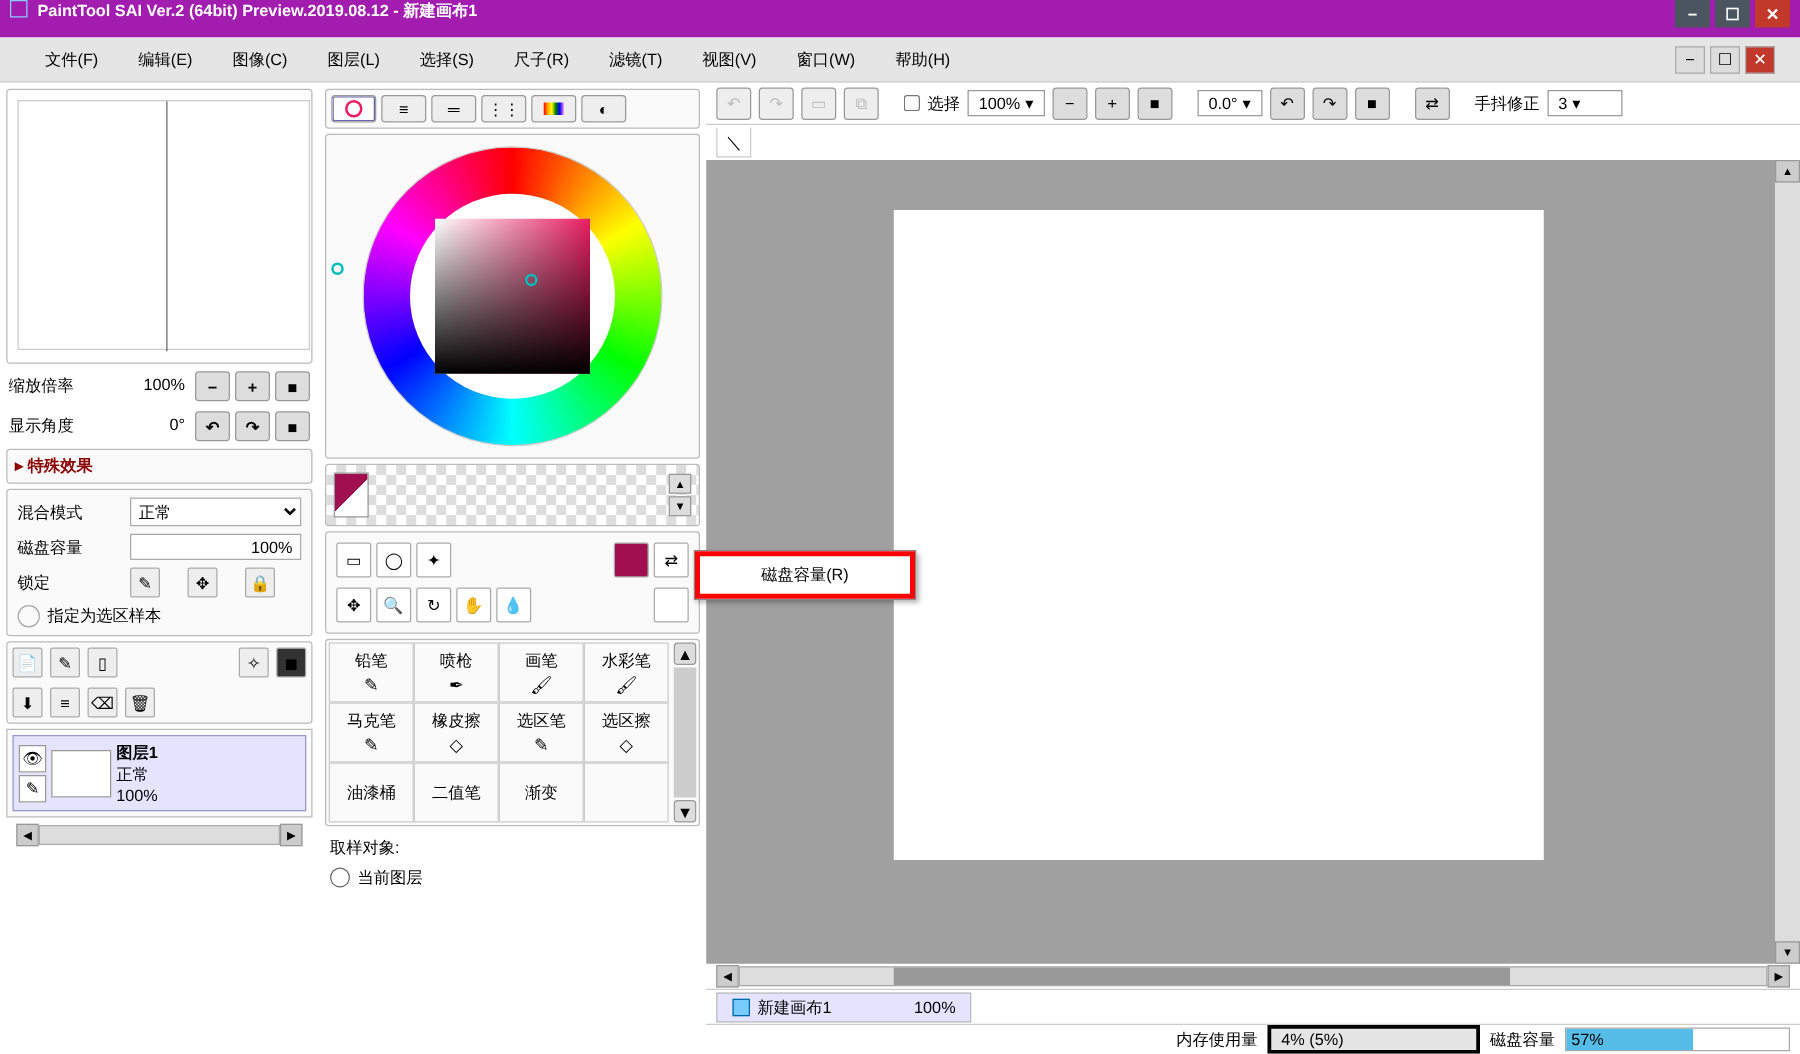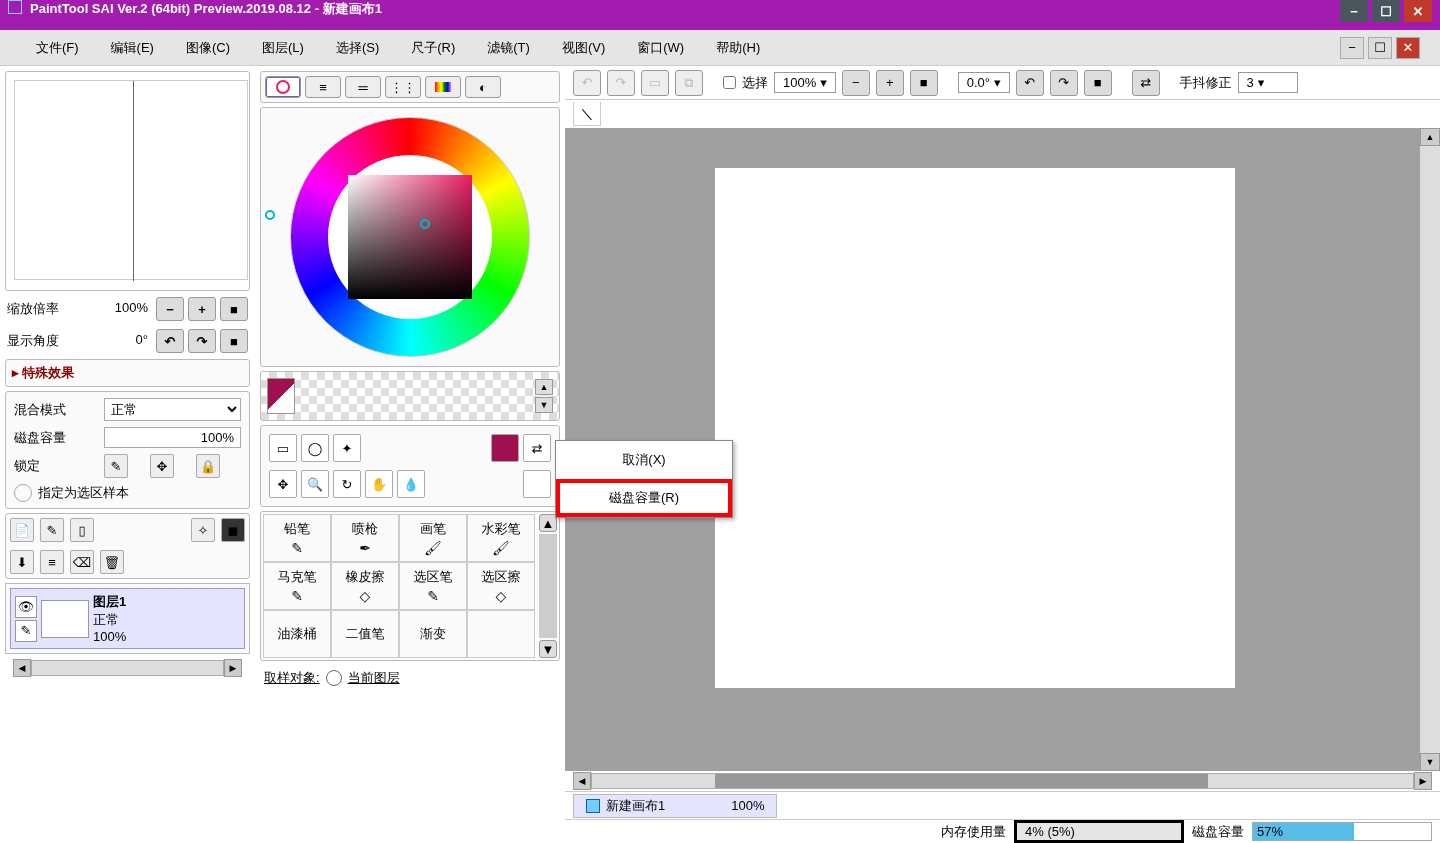--- a/index.html
+++ b/index.html
@@ -80,21 +80,21 @@
 
 .context-menu { position: absolute; top: 374px; left: 300px; width: 178px; background: #fff; border: 1px solid #888; box-shadow: 2px 2px 4px rgba(0,0,0,0.3); z-index: 100; }
 .context-menu .ctx-item { padding: 10px 16px; text-align: center; cursor: pointer; }
 .context-menu .ctx-item.highlighted { outline: 4px solid red; outline-offset: -4px; }
 
 
 .brush-grid { display: grid; grid-template-columns: repeat(4, 1fr); gap: 0; }
 .brush-cell { height: 48px; border: 1px solid #ccc; display: flex; flex-direction: column; align-items: center; justify-content: center; font-size: 12px; gap: 2px; cursor:pointer; }
 .brush-cell .bicon { font-size: 14px; }
 
-.sample-targets { display: flex; flex-direction: row; gap: 6px; padding: 4px; text-decoration: underline; }
+.sample-targets { display: flex; flex-direction: column; gap: 6px; padding: 4px; }
 .sample-row { display: flex; align-items: center; gap: 6px; }
 .radio { width: 16px; height: 16px; border: 1px solid #666; border-radius: 50%; display: flex; align-items: center; justify-content: center; }
 .radio.checked::after { content: ""; width: 8px; height: 8px; border-radius: 50%; background: #333; }
 
 
 .rp-toolbar { height: 34px; display: flex; align-items: center; gap: 6px; padding: 2px 8px; border-bottom: 1px solid #ccc; }
 .rp-btn { width: 28px; height: 26px; border: 1px solid #999; background: #ddd; border-radius: 3px; display:flex;align-items:center;justify-content:center; cursor:pointer; }
 .rp-btn.disabled { background: #eee; color: #bbb; cursor: default; }
 .rp-val { border: 1px solid #999; padding: 2px 8px; background: #fff; display: flex; align-items: center; gap: 4px; }
 
@@ -340,21 +340,20 @@
 
     <div class="sample-targets">
       <div>取样对象:</div>
       <div class="sample-row">
         <div class="radio"></div>
         <span>当前图层</span>
       </div>
     </div>
 
     <div class="context-menu">
-      <div class="ctx-item">取消(X)</div>
       <div class="ctx-item highlighted">磁盘容量(R)</div>
     </div>
   </div>
 
   <div class="right-panel">
     <div class="rp-toolbar">
       <div class="rp-btn disabled">↶</div>
       <div class="rp-btn disabled">↷</div>
       <div class="rp-btn disabled">▭</div>
       <div class="rp-btn disabled">⧉</div>

